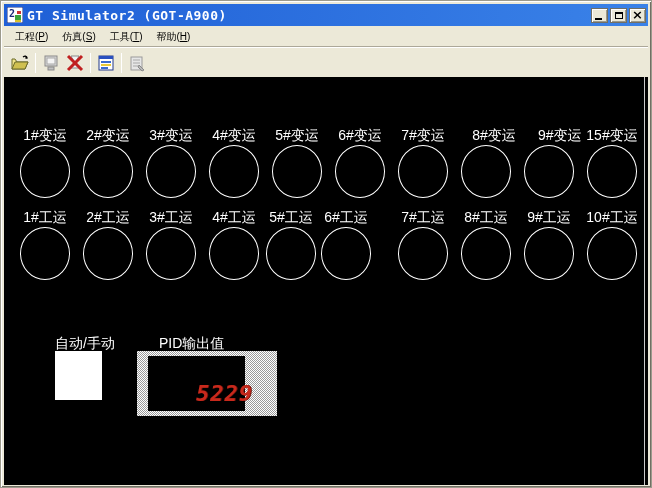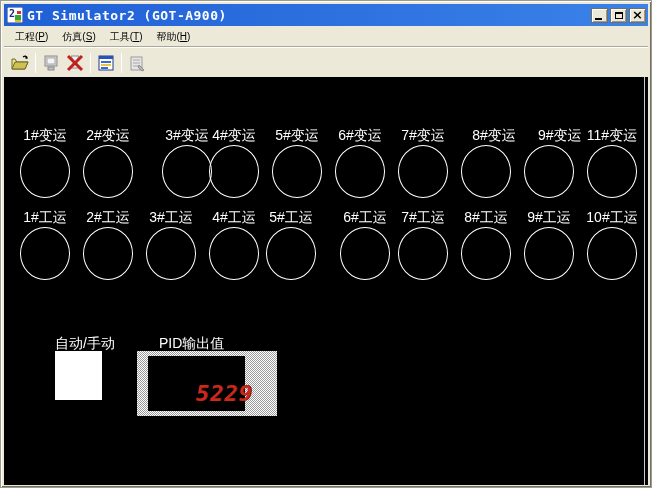--- a/index.html
+++ b/index.html
@@ -179,36 +179,36 @@
         <line x1="6" y1="13" x2="11" y2="13" stroke="#a8a8a8"></line>
         <path d="M12 12 l5 5 l-2 1 l-4 -4 Z" fill="#b8b8b8" stroke="#8a8a8a"></path>
       </svg>
     </div>
   </div>
 
   <div class="canvas">
     <div class="lamp-row row1">
         <div class="unit" style="left: 10px;"><div class="lamp-label">1#变运</div><div class="lamp-circle"></div></div>
         <div class="unit" style="left: 73px;"><div class="lamp-label">2#变运</div><div class="lamp-circle"></div></div>
-        <div class="unit" style="left: 152px; text-decoration: underline;"><div class="lamp-label">3#变运</div><div class="lamp-circle"></div></div>
+        <div class="unit" style="left: 136px; text-decoration: underline;"><div class="lamp-label">3#变运</div><div class="lamp-circle"></div></div>
         <div class="unit" style="left: 199px;"><div class="lamp-label">4#变运</div><div class="lamp-circle"></div></div>
         <div class="unit" style="left: 262px;"><div class="lamp-label">5#变运</div><div class="lamp-circle"></div></div>
         <div class="unit" style="left: 325px;"><div class="lamp-label">6#变运</div><div class="lamp-circle"></div></div>
         <div class="unit" style="left: 388px;"><div class="lamp-label">7#变运</div><div class="lamp-circle"></div></div>
         <div class="unit" style="left: 451px;"><div class="lamp-label">8#变运</div><div class="lamp-circle"></div></div>
         <div class="unit" style="left: 514px;"><div class="lamp-label">9#变运</div><div class="lamp-circle"></div></div>
-        <div class="unit" style="left: 577px;"><div class="lamp-label">11#变运</div><div class="lamp-circle"></div></div>
+        <div class="unit" style="left: 577px;"><div class="lamp-label">15#变运</div><div class="lamp-circle"></div></div>
       </div>
     <div class="lamp-row row2">
         <div class="unit" style="left: 10px;"><div class="lamp-label">1#工运</div><div class="lamp-circle"></div></div>
         <div class="unit" style="left: 73px;"><div class="lamp-label">2#工运</div><div class="lamp-circle"></div></div>
         <div class="unit" style="left: 136px;"><div class="lamp-label">3#工运</div><div class="lamp-circle"></div></div>
         <div class="unit" style="left: 199px;"><div class="lamp-label">4#工运</div><div class="lamp-circle"></div></div>
         <div class="unit" style="left: 256px;"><div class="lamp-label">5#工运</div><div class="lamp-circle"></div></div>
-        <div class="unit" style="left: 330px;"><div class="lamp-label">6#工运</div><div class="lamp-circle"></div></div>
+        <div class="unit" style="left: 311px;"><div class="lamp-label">6#工运</div><div class="lamp-circle"></div></div>
         <div class="unit" style="left: 388px;"><div class="lamp-label">7#工运</div><div class="lamp-circle"></div></div>
         <div class="unit" style="left: 451px;"><div class="lamp-label">8#工运</div><div class="lamp-circle"></div></div>
         <div class="unit" style="left: 514px;"><div class="lamp-label">9#工运</div><div class="lamp-circle"></div></div>
         <div class="unit" style="left: 577px;"><div class="lamp-label">10#工运</div><div class="lamp-circle"></div></div>
       </div>
 
     <div class="canvas-label auto-label">自动/手动</div>
     <div class="auto-box"></div>
 
     <div class="canvas-label pid-label">PID输出值</div>

